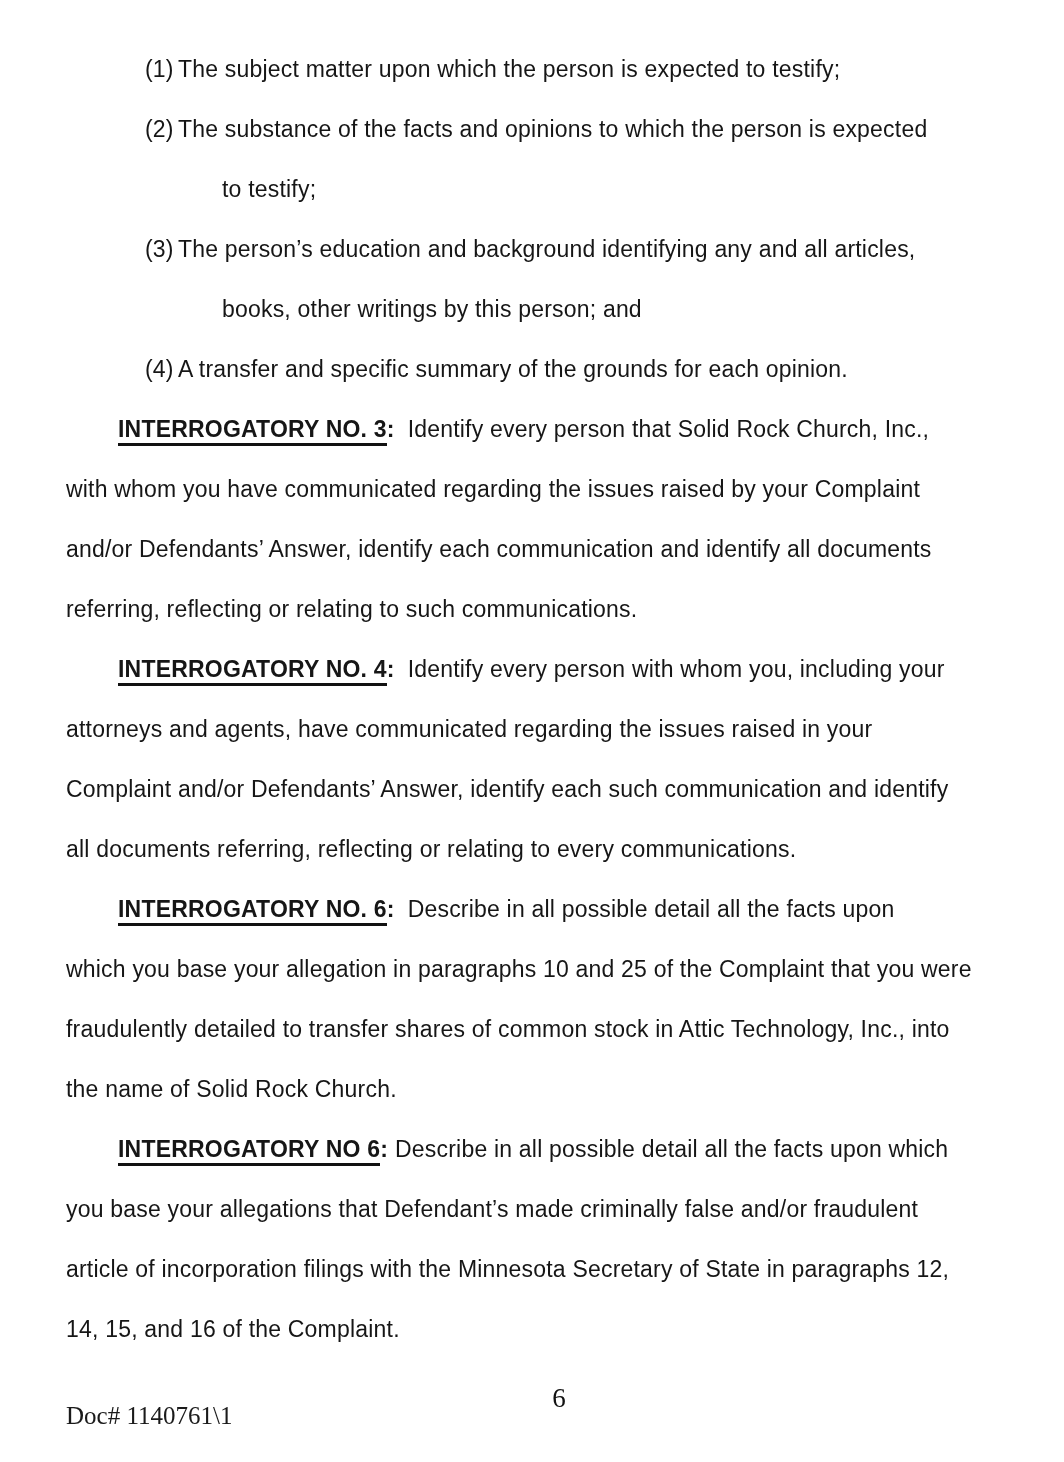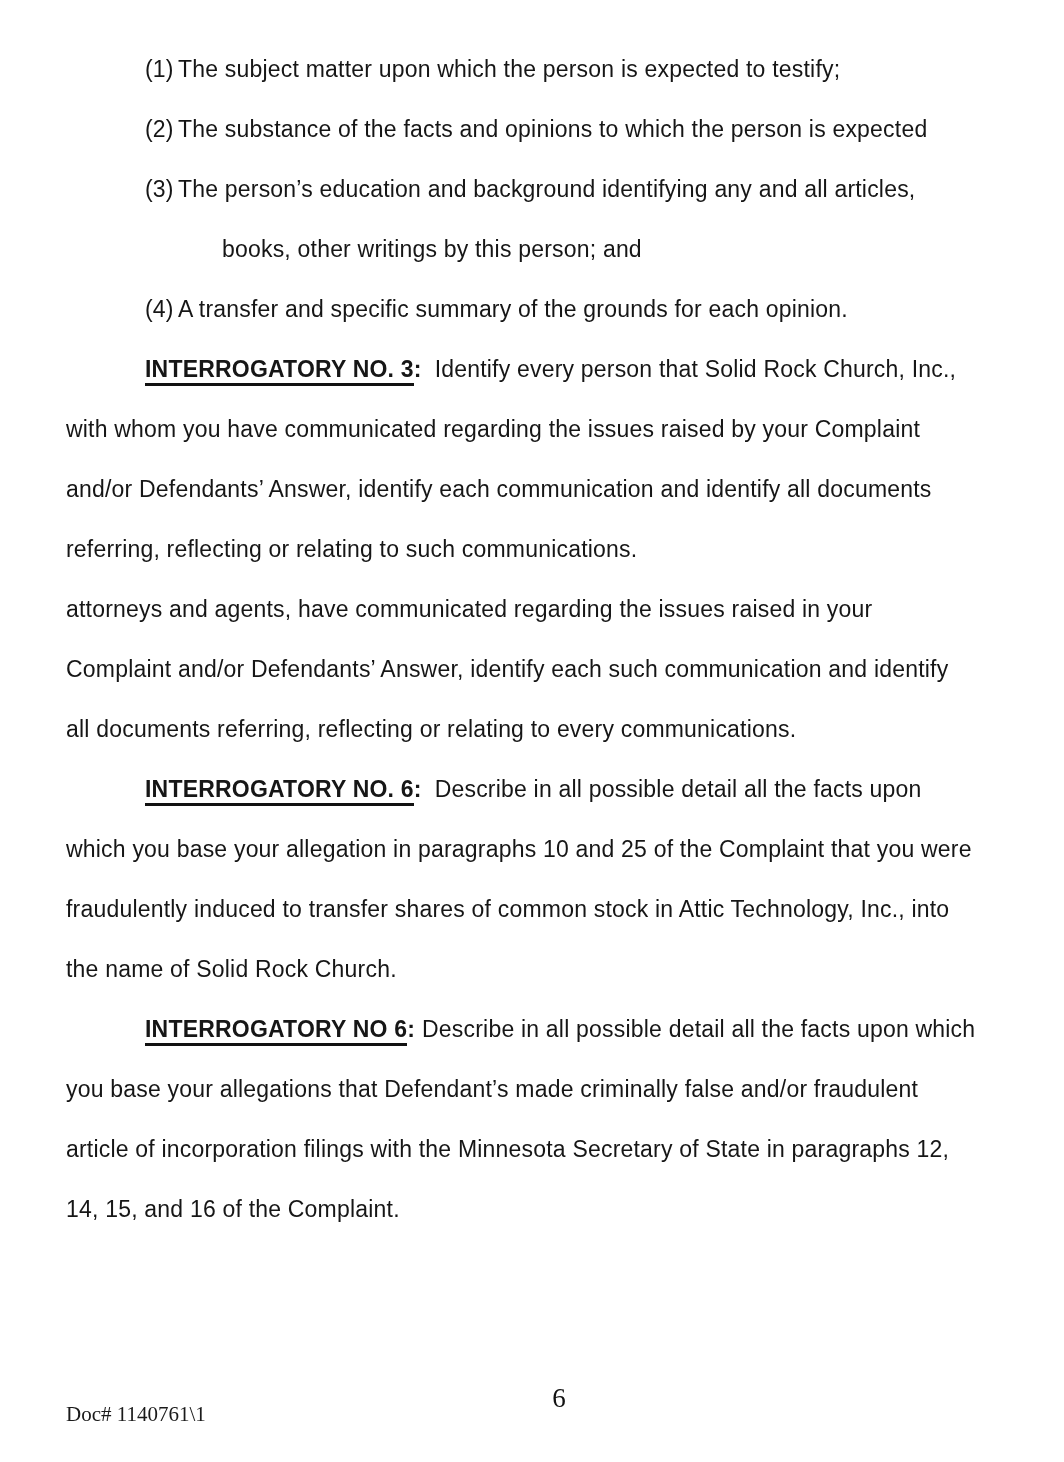--- a/index.html
+++ b/index.html
@@ -37,37 +37,37 @@
     top: 0;
   }
   .li-text {
     margin-left: 112px;
   }
   .li-cont {
     padding-left: 156px;
   }
   .int-label {
     font-weight: bold;
-    margin-left: 79px;
+    margin-left: 52px;
     border-bottom: 3px solid #121212;
     padding-bottom: 1px;
   }
   .int-colon {
     font-weight: bold;
     margin-right: 13px;
   }
   .int-colon.tight {
     margin-right: 7px;
   }
   .doc-num {
     position: absolute;
     left: 66px;
     top: 1402px;
     font-family: "Liberation Serif", "DejaVu Serif", serif;
-    font-size: 21px;
+    font-size: 25px;
     letter-spacing: 0;
     color: #1a1a1a;
   }
   .page-num {
     position: absolute;
     left: 538px;
     top: 1383px;
     width: 42px;
     text-align: center;
     font-family: "Liberation Serif", "DejaVu Serif", serif;
@@ -84,48 +84,52 @@
 
     <div class="line">
       <span class="li-num">(1)</span>
       <span class="li-text">The subject matter upon which the person is expected to testify;</span>
     </div>
 
     <div class="line">
       <span class="li-num">(2)</span>
       <span class="li-text">The substance of the facts and opinions to which the person is expected</span>
     </div>
+    <div class="line li-cont">to testify;</div>
 
     <div class="line">
       <span class="li-num">(3)</span>
       <span class="li-text">The person’s education and background identifying any and all articles,</span>
     </div>
     <div class="line li-cont">books, other writings by this person; and</div>
 
     <div class="line">
       <span class="li-num">(4)</span>
       <span class="li-text">A transfer and specific summary of the grounds for each opinion.</span>
     </div>
 
     <div class="line">
       <span class="int-label">INTERROGATORY NO. 3</span><span class="int-colon">:</span><span>Identify every person that Solid Rock Church, Inc.,</span>
     </div>
     <div class="line">with whom you have communicated regarding the issues raised by your Complaint</div>
     <div class="line">and/or Defendants’ Answer, identify each communication and identify all documents</div>
     <div class="line">referring, reflecting or relating to such communications.</div>
 
+    <div class="line">
+      <span class="int-label">INTERROGATORY NO. 4</span><span class="int-colon">:</span><span>Identify every person with whom you, including your</span>
+    </div>
     <div class="line">attorneys and agents, have communicated regarding the issues raised in your</div>
     <div class="line">Complaint and/or Defendants’ Answer, identify each such communication and identify</div>
     <div class="line">all documents referring, reflecting or relating to every communications.</div>
 
     <div class="line">
       <span class="int-label">INTERROGATORY NO. 6</span><span class="int-colon">:</span><span>Describe in all possible detail all the facts upon</span>
     </div>
     <div class="line">which you base your allegation in paragraphs 10 and 25 of the Complaint that you were</div>
-    <div class="line">fraudulently induced to transfer shares of common stock in Attic Technology, Inc., into</div>
+    <div class="line">fraudulently detailed to transfer shares of common stock in Attic Technology, Inc., into</div>
     <div class="line">the name of Solid Rock Church.</div>
 
     <div class="line">
       <span class="int-label">INTERROGATORY NO 6</span><span class="int-colon tight">:</span><span>Describe in all possible detail all the facts upon which</span>
     </div>
     <div class="line">you base your allegations that Defendant’s made criminally false and/or fraudulent</div>
     <div class="line">article of incorporation filings with the Minnesota Secretary of State in paragraphs 12,</div>
     <div class="line">14, 15, and 16 of the Complaint.</div>
 
   </div>

